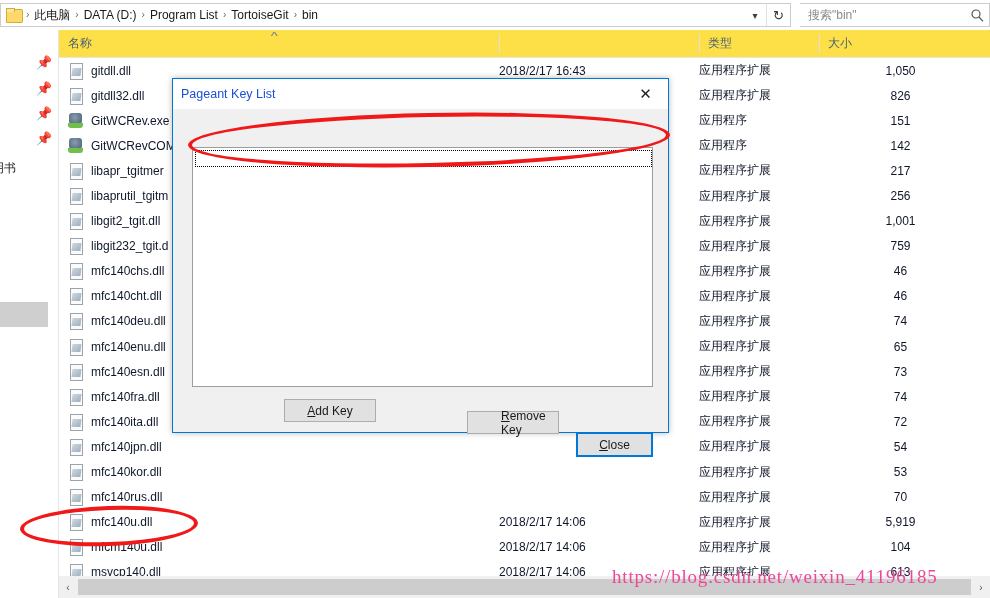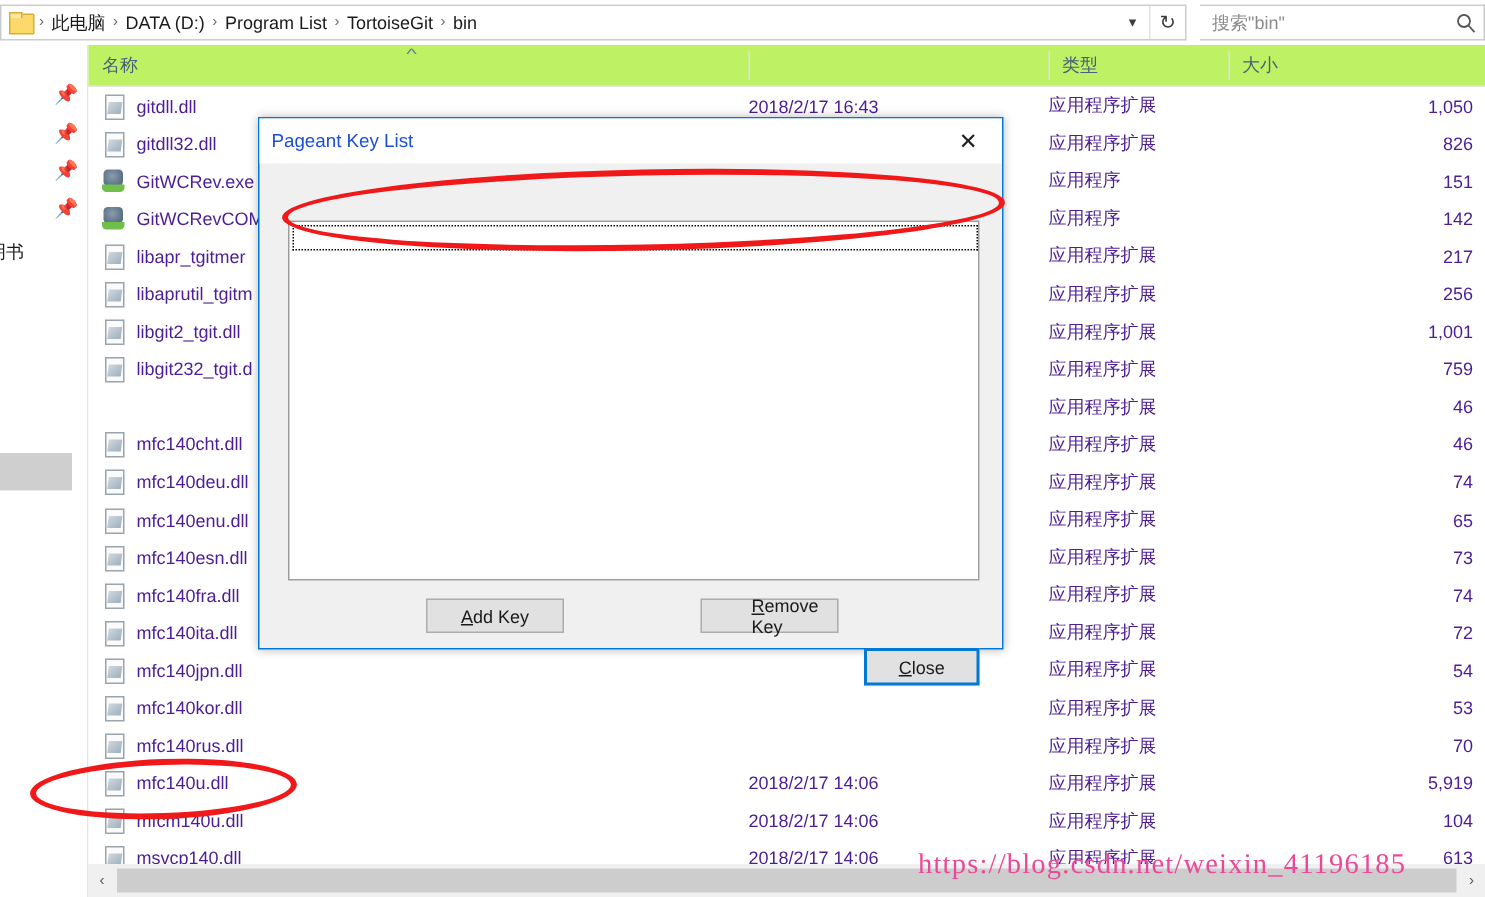--- a/index.html
+++ b/index.html
@@ -106,21 +106,21 @@
   .nav-sel {
     position: absolute; left: 0px; top: 272px;
     width: 48px; height: 25px;
     background: #cfcfcf;
   }
 
   
   .colhdr {
     position: absolute; left: 59px; top: 30px;
     width: 931px; height: 28px;
-    background: #bef264;
+    background: #fde047;
     border-bottom: 1px solid #e5e5e5;
   }
   .colhdr .cell {
     position: absolute; top: 0; height: 27px;
     font-size: 12px; color: #4a5f77;
     display: flex; align-items: center;
     padding-left: 9px;
   }
   .colhdr .divline {
     position: absolute; top: 4px; width: 1px; height: 19px;
@@ -135,32 +135,32 @@
   
   .filelist {
     position: absolute; left: 59px; top: 58px;
     width: 931px; height: 518px;
     background: #ffffff;
     overflow: hidden;
   }
   .frow {
     position: relative; height: 25.1px;
     display: flex; align-items: center;
-    font-size: 12px; color: #4c1d95;
+    font-size: 12px; color: #0f172a;
   }
   .fname {
     position: absolute; left: 9px; top: 0; height: 100%;
     display: flex; align-items: center;
     white-space: nowrap;
   }
   .fdate { position: absolute; left: 440px; white-space: nowrap; }
   .ftype { position: absolute; left: 640px; white-space: nowrap; }
   .fsize {
     position: absolute; left: 760px; width: 163px;
-    text-align: right; white-space: nowrap;
+    text-align: center; white-space: nowrap;
   }
 
   
   .ico { width: 16px; height: 16px; margin-right: 7px; flex: none; position: relative; }
 
   .ico-dll:before {
     content: ""; position: absolute; left: 2px; top: 0px;
     width: 11px; height: 15px;
     background: #fbfbfb; border: 1px solid #9aa4ad;
   }
@@ -243,21 +243,21 @@
   .btn {
     position: absolute;
     background: #e1e1e1;
     border: 1px solid #adadad;
     font-size: 12px; color: #1a1a1a;
     display: flex; align-items: center; justify-content: center;
     height: 23px;
   }
   .btn u { text-decoration: underline; }
   .btn-add    { left: 111px; top: 290px; width: 92px; }
-  .btn-remove { left: 294px; top: 290px; width: 92px; padding-left: 33px; }
+  .btn-remove { left: 294px; top: 302px; width: 92px; padding-left: 33px; }
   .btn-close  {
     left: 403px; top: 323px; width: 77px;
     border: 2px solid #0078d7; height: 25px;
   }
 
   
   .ellipse {
     position: absolute;
     border: 4px solid #f01818;
     border-radius: 50%;
@@ -404,20 +404,24 @@
       <div class="frow">
         <div class="fname">
           <span class="ico ico-dll"></span>
           <span>libgit232_tgit.d</span>
         </div>
         <div class="fdate"></div>
         <div class="ftype">应用程序扩展</div>
         <div class="fsize">759</div>
       </div>
       <div class="frow">
+        <div class="fname">
+          <span class="ico ico-dll"></span>
+          <span>mfc140chs.dll</span>
+        </div>
         <div class="fdate"></div>
         <div class="ftype">应用程序扩展</div>
         <div class="fsize">46</div>
       </div>
       <div class="frow">
         <div class="fname">
           <span class="ico ico-dll"></span>
           <span>mfc140cht.dll</span>
         </div>
         <div class="fdate"></div>

